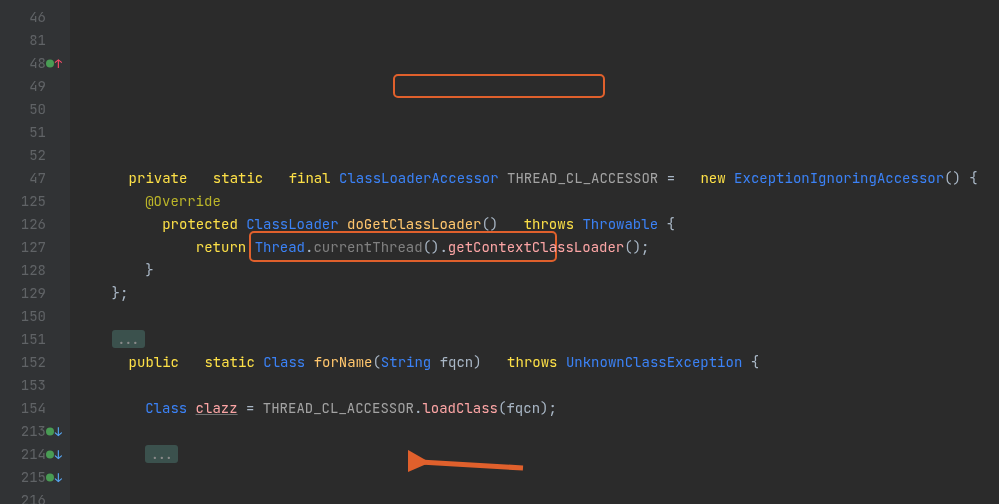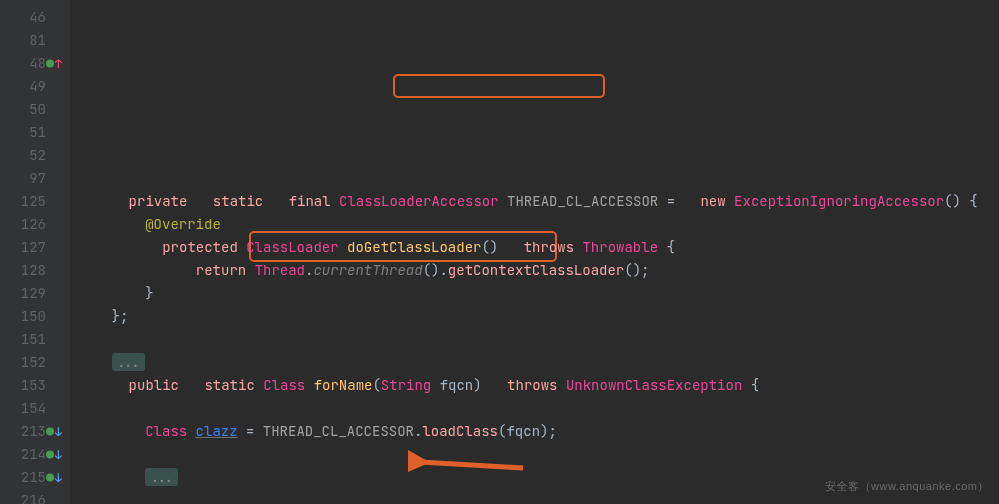--- a/index.html
+++ b/index.html
@@ -55,30 +55,30 @@
     flex: 1;
     padding: 6px 0 6px 8px;
     position: relative;
     white-space: pre;
   }
   .code-line {
     height: 23px;
     position: relative;
   }
   
-  .kw   { color: #fca5a5; padding-left: 17px; }            
-  .type { color: #ec4899; }
+  .kw   { color: #fde047; padding-left: 17px; }            
+  .type { color: #3b82f6; }
   .mtd  { color: #ffc66d; }            
   .call { color: #fca5a5; }
   .ann  { color: #bbb529; }            
   .sfld { color: #a3a3a3; } 
-  .fade { color: #808080; font-style: italic; } 
+  .fade { color: #808080; } 
   .punc { color: #a9b7c6; }
   .var  { color: #a9b7c6; }
-  .varU { color: #3b82f6; text-decoration: underline; text-decoration-color: #707070; margin-top: 40px;}
+  .varU { color: #fca5a5; text-decoration: underline; text-decoration-color: #707070; margin-top: 40px;}
   .fold {
     background: #3b514d;
     color: #8a8a8a;
     border-radius: 3px;
     padding: 0 4px;
     font-style: normal;
   }
   
   .hl {
     position: absolute;
@@ -109,21 +109,21 @@
       <div class="gutter-line"><span class="num">46</span></div>
       <div class="gutter-line"><span class="num">81</span></div>
       <div class="gutter-line"><span class="num">48</span><span class="mark">
           <span class="dot"></span>
           <span class="arrow-up">↑</span>
         </span></div>
       <div class="gutter-line"><span class="num">49</span></div>
       <div class="gutter-line"><span class="num">50</span></div>
       <div class="gutter-line"><span class="num">51</span></div>
       <div class="gutter-line"><span class="num">52</span></div>
-      <div class="gutter-line"><span class="num">97</span></div>
+      <div class="gutter-line"><span class="num">47</span></div>
       <div class="gutter-line"><span class="num">125</span></div>
       <div class="gutter-line"><span class="num">126</span></div>
       <div class="gutter-line"><span class="num">127</span></div>
       <div class="gutter-line"><span class="num">128</span></div>
       <div class="gutter-line"><span class="num">129</span></div>
       <div class="gutter-line"><span class="num">150</span></div>
       <div class="gutter-line"><span class="num">151</span></div>
       <div class="gutter-line"><span class="num">152</span></div>
       <div class="gutter-line"><span class="num">153</span></div>
       <div class="gutter-line"><span class="num">154</span></div>
@@ -147,15 +147,14 @@
     <div class="hl" id="hl1" style="top: 231px; left: 179px; width: 308px; height: 31px;"></div>
     
     <svg class="arrow" style="left:338px; top:450px; width:120px; height:26px;" viewBox="0 0 120 26">
       <defs>
         <marker id="ah" markerWidth="10" markerHeight="10" refX="2" refY="5" orient="auto">
           <path d="M10,0 L0,5 L10,10 Z" fill="#e0602c"></path>
         </marker>
       </defs>
       <line x1="115" y1="18" x2="12" y2="12" stroke="#e0602c" stroke-width="5" marker-end="url(#ah)"></line>
     </svg>
-    <div class="watermark">安全客（www.anquanke.com）</div>
   <div class="code-line"><span>    </span><span class="kw">private</span><span class="punc"> </span><span class="kw">static</span><span class="punc"> </span><span class="kw">final</span><span class="punc"> </span><span class="type">ClassLoaderAccessor</span><span class="punc"> </span><span class="sfld">THREAD_CL_ACCESSOR</span><span class="punc"> = </span><span class="kw">new</span><span class="punc"> </span><span class="type">ExceptionIgnoringAccessor</span><span class="punc">() {</span></div><div class="code-line"><span>        </span><span class="ann">@Override</span></div><div class="code-line"><span>        </span><span class="kw">protected</span><span class="punc"> </span><span class="type">ClassLoader</span><span class="punc"> </span><span class="mtd">doGetClassLoader</span><span class="punc">() </span><span class="kw">throws</span><span class="punc"> </span><span class="type">Throwable</span><span class="punc"> {</span></div><div class="code-line"><span>            </span><span class="kw">return</span><span class="punc"> </span><span class="type">Thread</span><span class="punc">.</span><span class="fade">currentThread</span><span class="punc">().</span><span class="call">getContextClassLoader</span><span class="punc">();</span></div><div class="code-line"><span>        </span><span class="punc">}</span></div><div class="code-line"><span>    </span><span class="punc">};</span></div><div class="code-line"></div><div class="code-line"><span>    </span><span class="fold">...</span></div><div class="code-line"><span>    </span><span class="kw">public</span><span class="punc"> </span><span class="kw">static</span><span class="punc"> </span><span class="type">Class</span><span class="punc"> </span><span class="mtd">forName</span><span class="punc">(</span><span class="type">String</span><span class="punc"> </span><span class="var">fqcn</span><span class="punc">) </span><span class="kw">throws</span><span class="punc"> </span><span class="type">UnknownClassException</span><span class="punc"> {</span></div><div class="code-line"></div><div class="code-line"><span>        </span><span class="type">Class</span><span class="punc"> </span><span class="varU">clazz</span><span class="punc"> = </span><span class="sfld">THREAD_CL_ACCESSOR</span><span class="punc">.</span><span class="call">loadClass</span><span class="punc">(</span><span class="var">fqcn</span><span class="punc">);</span></div><div class="code-line"></div><div class="code-line"><span>        </span><span class="fold">...</span></div><div class="code-line"></div></div>
 </div>
 
 </body></html>

